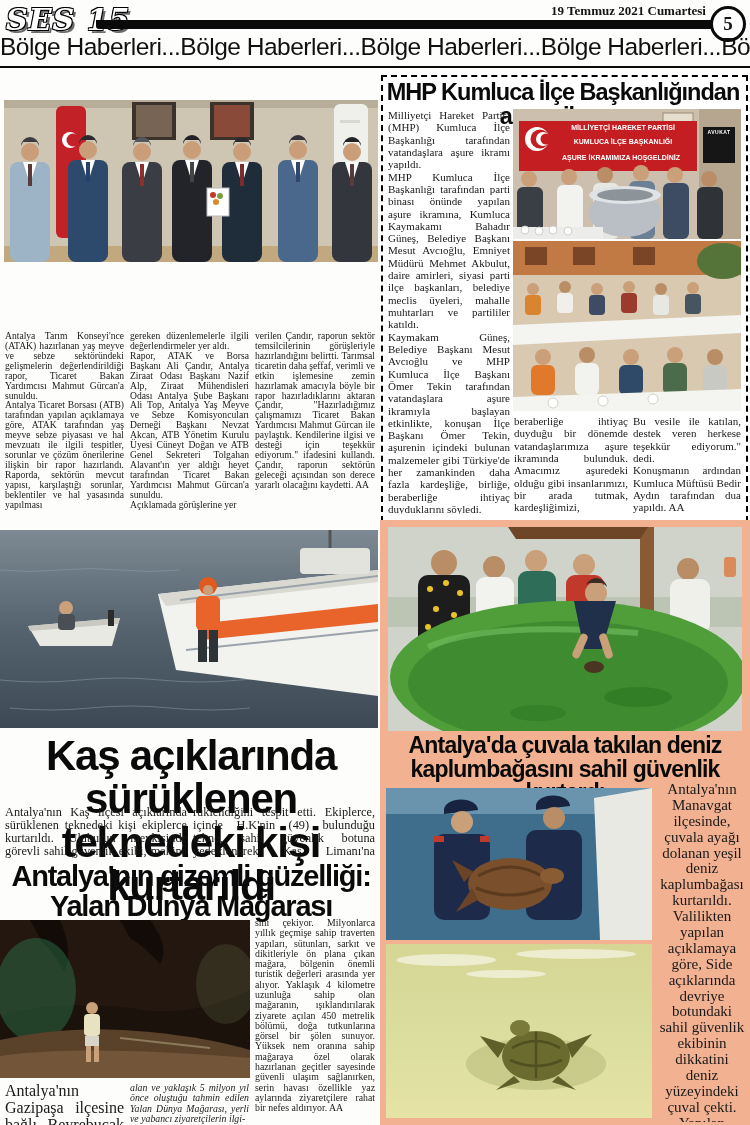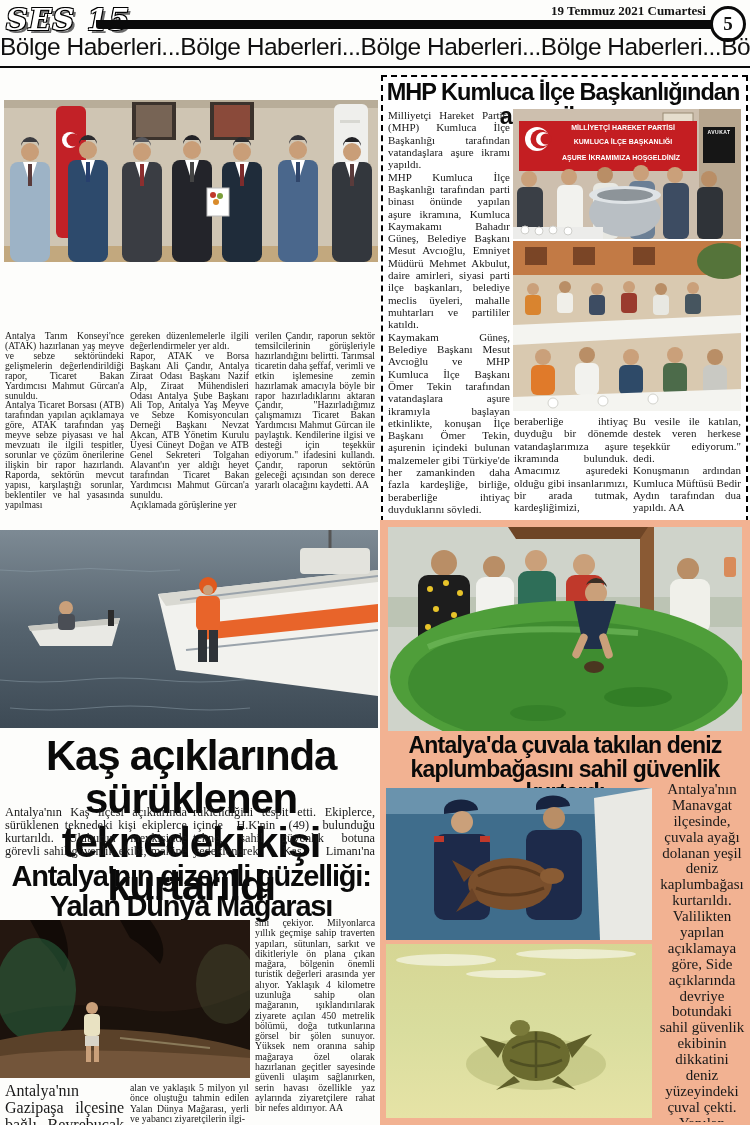--- a/index.html
+++ b/index.html
@@ -306,21 +306,21 @@
         <rect x="85" y="116" width="14" height="10" fill="#d8d4c8"></rect>
         <rect x="86" y="126" width="5" height="16" fill="#caa07a"></rect>
           <rect x="94" y="126" width="5" height="16" fill="#caa07a"></rect>
       </g>
       <line x1="120" y1="118" x2="210" y2="128" stroke="#8a7a5a" stroke-width="2"></line>
     </svg>
   </div>
 
   <div class="abs body-text" style="left:255px;top:918px;width:120px;height:207px;font-size:9.8px;line-height:1.05;">sini çekiyor. Milyonlarca yıllık geçmişe sahip traverten yapıları, sütunları, sarkıt ve dikitleriyle ön plana çıkan mağara, bölgenin önemli turistik değerleri arasında yer alıyor. Yaklaşık 4 kilometre uzunluğa sahip olan mağaranın, ışıklandırılarak ziyarete açılan 450 metrelik bölümü, doğa tutkunlarına görsel bir şölen sunuyor. Yüksek nem oranına sahip mağaraya özel olarak hazırlanan geçitler sayesinde güvenli ulaşım sağlanırken, serin havası özellikle yaz aylarında ziyaretçilere rahat bir nefes aldırıyor. AA</div>
   <div class="abs body-text" style="left:5px;top:1083px;width:119px;height:42px;font-size:16px;line-height:1.05;">Antalya'nın Gazipaşa ilçesine bağlı Beyrebucak Mahallesi'nde, Toros Dağları'nın eteklerinde yer</div>
-  <div class="abs body-text" style="left:130px;top:1083px;width:119px;height:42px;font-size:9.8px;line-height:1.05;">alan ve yaklaşık 5 milyon yıl önce oluştuğu tahmin edilen Yalan Dünya Mağarası, yerli ve yabancı ziyaretçilerin ilgi-</div>
+  <div class="abs body-text" style="left:130px;top:1083px;width:119px;height:42px;font-size:9.8px;line-height:1.05;font-style:italic;">alan ve yaklaşık 5 milyon yıl önce oluştuğu tahmin edilen Yalan Dünya Mağarası, yerli ve yabancı ziyaretçilerin ilgi-</div>
 
   <div class="abs peach-box" style="left:380px;top:520px;width:370px;height:605px;">
 
     <div class="abs photo" style="left:8px;top:7px;width:354px;height:204px;">
       <svg width="354" height="204" viewBox="0 0 354 204">
         <rect width="354" height="204" fill="#cfd3ca"></rect>
         <rect x="0" y="70" width="354" height="30" fill="#bcc4b4"></rect>
         <rect x="252" y="0" width="14" height="92" fill="#8a5a34"></rect>
         <polygon points="120,0 260,0 252,12 128,12" fill="#6e4526"></polygon>
 

